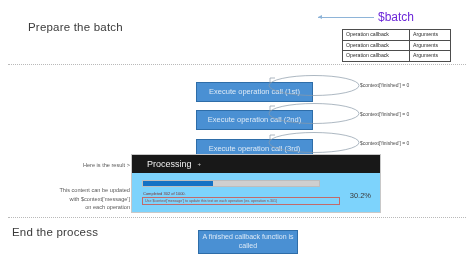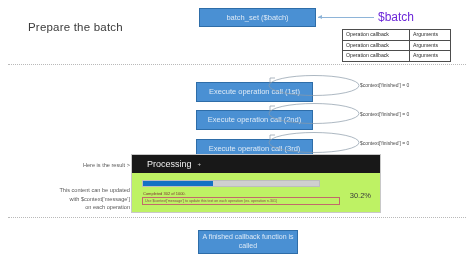--- a/index.html
+++ b/index.html
@@ -131,21 +131,21 @@
     font-size:9px;
     display:flex;align-items:center;
     padding-left:15px;
     box-sizing:border-box;
   }
   #panel-spinner{
     margin-left:6px;font-size:6px;color:#cfcfcf;
   }
   #panel-body{
     position:absolute;left:0;top:18px;right:0;bottom:0;
-    background:#bef264;
+    background:#7dd3fc;
   }
   #progress-track{
     position:absolute;left:10px;top:7px;
     width:178px;height:7px;
     background:#cfcfcf;
     border:1px solid #bdbdbd;
     box-sizing:border-box;
   }
   #progress-fill{
     height:100%;
@@ -175,22 +175,22 @@
 </style>
 </head>
 <body>
 
 <div class="stage">
 
   <div class="divider" id="div1"></div>
   <div class="divider" id="div2"></div>
 
   <div class="sec-title" id="t-prepare">Prepare the batch</div>
-
-  <div class="bluebox" id="box-batchset">batch_set ($batch)</div>
+  <div class="sec-title" id="t-end">End the process</div>
+
 
   <div id="connector-arrow"></div>
   <div id="connector"></div>
 
   <div id="batch-label">$batch</div>
 
   <table id="batch-table">
     <tbody>
       <tr>
         <td class="c1">Operation callback</td>

